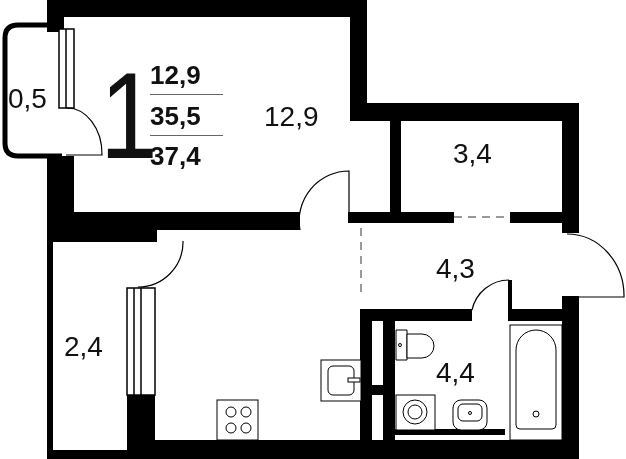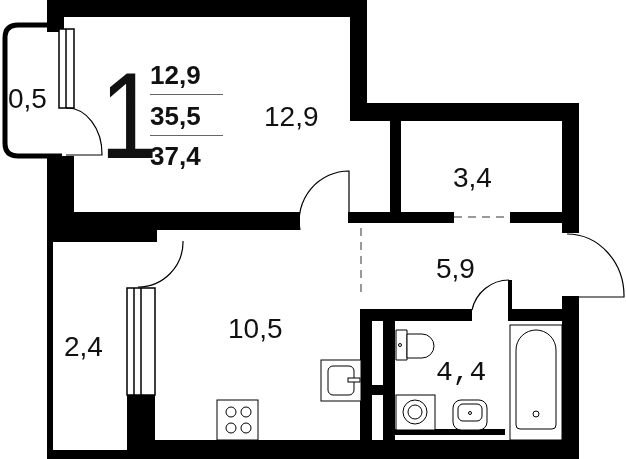--- a/index.html
+++ b/index.html
@@ -119,18 +119,17 @@
 
 <div class="big1">1</div>
 <div class="stat" style="top:62px;">12,9</div>
 <div class="rule" style="top:94px;"></div>
 <div class="stat" style="top:103px;">35,5</div>
 <div class="rule" style="top:135px;"></div>
 <div class="stat" style="top:143px;">37,4</div>
 
 <div class="lbl" style="left:8px; top:85px;">0,5</div>
 <div class="lbl" style="left:264px; top:103px;">12,9</div>
-<div class="lbl" style="left:453px; top:164px;">3,4</div>
-<div class="lbl" style="left:436px; top:255px;">5,9</div>
+<div class="lbl" style="left:453px; top:140px;">3,4</div>
+<div class="lbl" style="left:436px; top:255px;">4,3</div>
 <div class="lbl" style="left:64px; top:333px;">2,4</div>
-<div class="lbl" style="left:228px; top:315px;">10,5</div>
-<div class="lbl" style="left:436px; top:359px;font-family:Liberation Mono, monospace;">4,4</div>
+<div class="lbl" style="left:436px; top:359px;">4,4</div>
 </div>
 
 </body></html>

